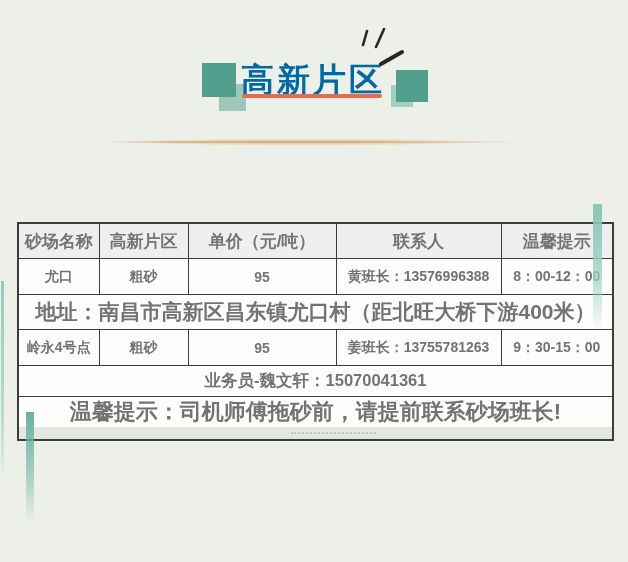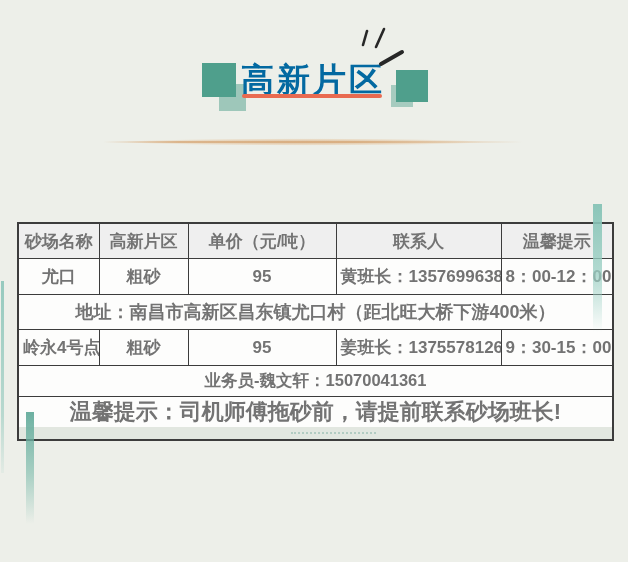--- a/index.html
+++ b/index.html
@@ -41,22 +41,22 @@
   table.info{
     position:absolute;left:17px;top:222px;width:595px;
     border-collapse:collapse;border:2px solid #3c3c3c;background:#fdfdfc;
     table-layout:fixed;z-index:1;
   }
   .info th,.info td{
     border:1px solid #3c3c3c;text-align:center;vertical-align:middle;
     padding:0 4px;font-weight:bold;color:#737373;white-space:nowrap;overflow:hidden;
   }
   .info thead th{height:34px;background:#efefef;font-size:17px;}
-  .r-data td{height:35px;font-size:17px;}
-  .r-addr td{height:34px;font-size:18px;margin-left:32px;}
+  .r-data td{height:35px;font-size:14px;}
+  .r-addr td{height:34px;font-size:21px;margin-left:32px;}
   .r-sales td{height:30px;font-size:16.5px;}
   .r-tip td{height:26px;font-size:22px;border-bottom:0;}
   .r-strip td{height:12px;border:0;background:#e2e7e0;position:relative;}
   .strip-dots{
     position:absolute;left:272px;top:5px;width:85px;height:0;
     border-top:2px dotted rgba(120,170,158,0.45);
   }
 
   
   .bar{position:absolute;z-index:2;}

